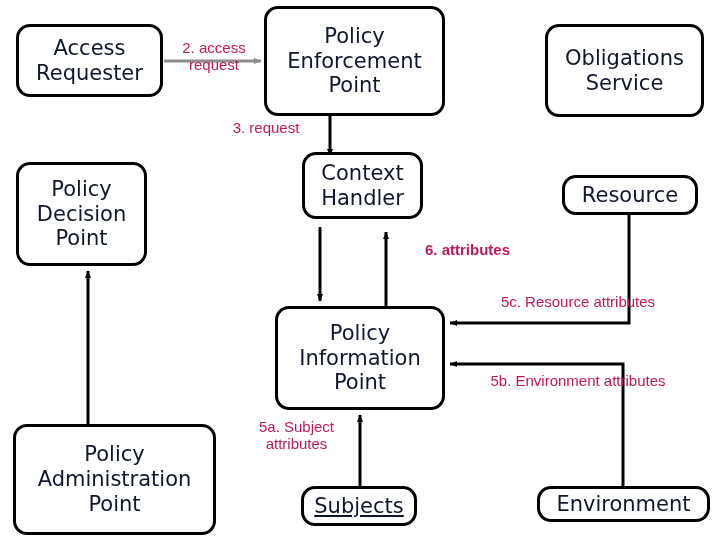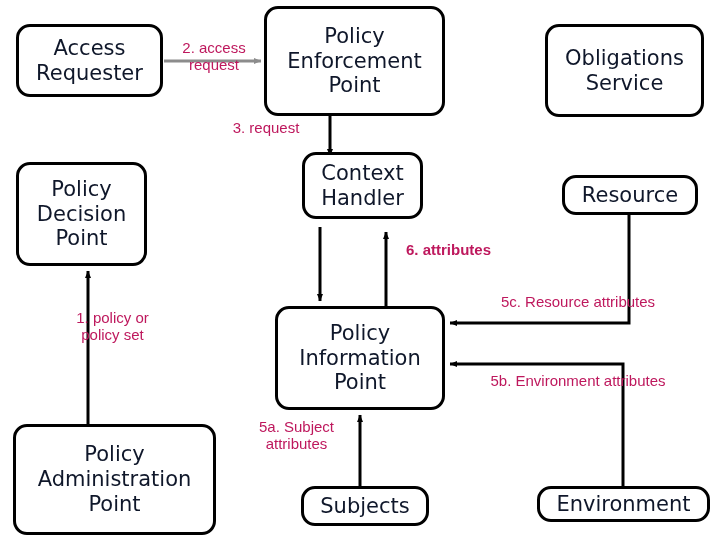--- a/index.html
+++ b/index.html
@@ -107,35 +107,33 @@
   <div class="node node-lg" style="left:562px; top:175px; width:136px; height:40px;">Resource</div>
 
   <div class="node node-lg" style="left:275px; top:306px; width:170px; height:104px;">Policy
 Information
 Point</div>
 
   <div class="node node-lg" style="left:13px;  top:424px; width:203px; height:111px;">Policy
 Administration
 Point</div>
 
-  <div class="node node-lg" style="left:301px; top:486px; width:128px; height:40px;">Subjects</div>
+  <div class="node node-lg" style="left:301px; top:486px; width:116px; height:40px;text-decoration:underline;">Subjects</div>
 
   <div class="node node-lg" style="left:537px; top:486px; width:173px; height:36px;">Environment</div>
 
   <div class="edge-label lbl-15" style="left:169px; top:40px;  width:90px;">2. access
 request</div>
 
   <div class="edge-label lbl-15" style="left:218px; top:120px; width:96px;">3. request</div>
 
 
-  <div class="edge-label lbl-bold" style="left:389px; top:242px; width:119px;">6. attributes</div>
+  <div class="edge-label lbl-bold" style="left:389px; top:242px; width:119px;padding-left:19px;">6. attributes</div>
 
   <div class="edge-label lbl-15" style="left:473px; top:294px; width:210px;">5c. Resource attributes</div>
 
   <div class="edge-label lbl-15" style="left:462px; top:373px; width:232px;">5b. Environment attributes</div>
 
-  <div class="edge-label lbl-15" style="left:60px;  top:310px; width:105px;">1. policy or
-policy set</div>
 
   <div class="edge-label lbl-15" style="left:244px; top:419px; width:105px;">5a. Subject
 attributes</div>
 
 </div>
 
 </body></html>

